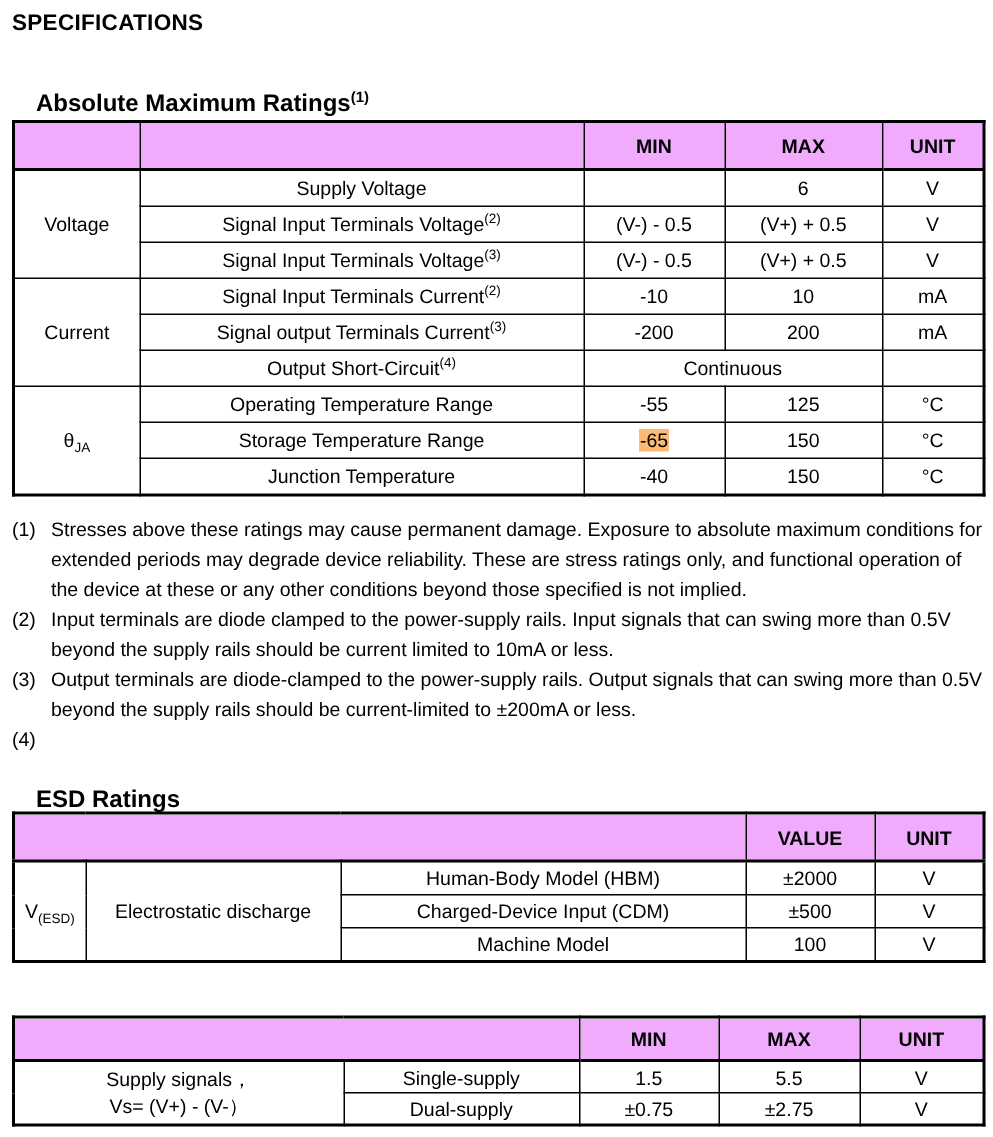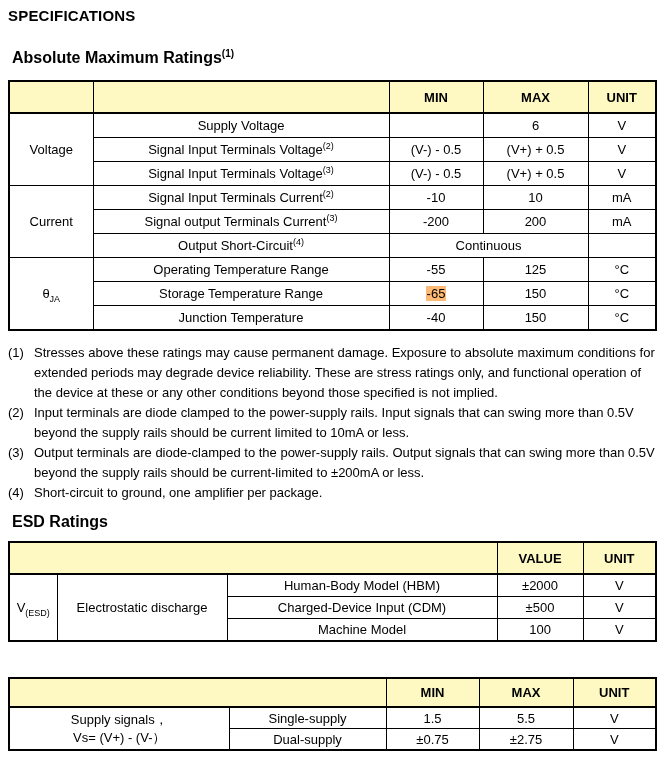--- a/index.html
+++ b/index.html
@@ -19,21 +19,21 @@
   .abs { position: absolute; }
 
   h1.doc-title {
     margin: 0;
     font-size: 15px;
     font-weight: bold;
     letter-spacing: 0.2px;
     text-align: center;
   }
   h2.section-heading {
-    margin: 4px;
+    margin: 16px;
     font-size: 16px;
     font-weight: bold;
   }
   h2.section-heading sup {
     font-size: 10px;
     font-weight: bold;
   }
 
   table.spec {
     border-collapse: collapse;
@@ -43,21 +43,21 @@
     font-size: 13px;
   }
   table.spec th, table.spec td {
     border: 1px solid #000000;
     text-align: center;
     vertical-align: middle;
     padding: 0 4px;
     overflow: hidden;
   }
   table.spec thead th {
-    background: #fef9c3;
+    background: #f0abfc;
     font-weight: bold;
     height: 30px;
     border-bottom: 2px solid #000000;
   }
   table.amr tbody td { height: 23px; }
   table.esd tbody td { height: 21px; }
   table.roc tbody td { height: 20px; }
   table.roc thead th { height: 27px; }
 
   td.left-cell { text-align: left; padding-left: 8px; margin-top: 44px; }
@@ -190,21 +190,20 @@
     <div class="footnote">
       <span class="fn-num">(2)</span>
       <span>Input terminals are diode clamped to the power-supply rails. Input signals that can swing more than 0.5V beyond the supply rails should be current limited to 10mA or less.</span>
     </div>
     <div class="footnote">
       <span class="fn-num">(3)</span>
       <span>Output terminals are diode-clamped to the power-supply rails. Output signals that can swing more than 0.5V beyond the supply rails should be current-limited to ±200mA or less.</span>
     </div>
     <div class="footnote">
       <span class="fn-num">(4)</span>
-      <span>Short-circuit to ground, one amplifier per package.</span>
     </div>
   </div>
 
   <h2 class="section-heading abs" style="left:8px; top:509px;">ESD Ratings</h2>
 
   <table class="spec esd abs" style="left:8px; top:541px;">
     <colgroup>
       <col style="width:48px">
         <col style="width:170px">
         <col style="width:270px">

